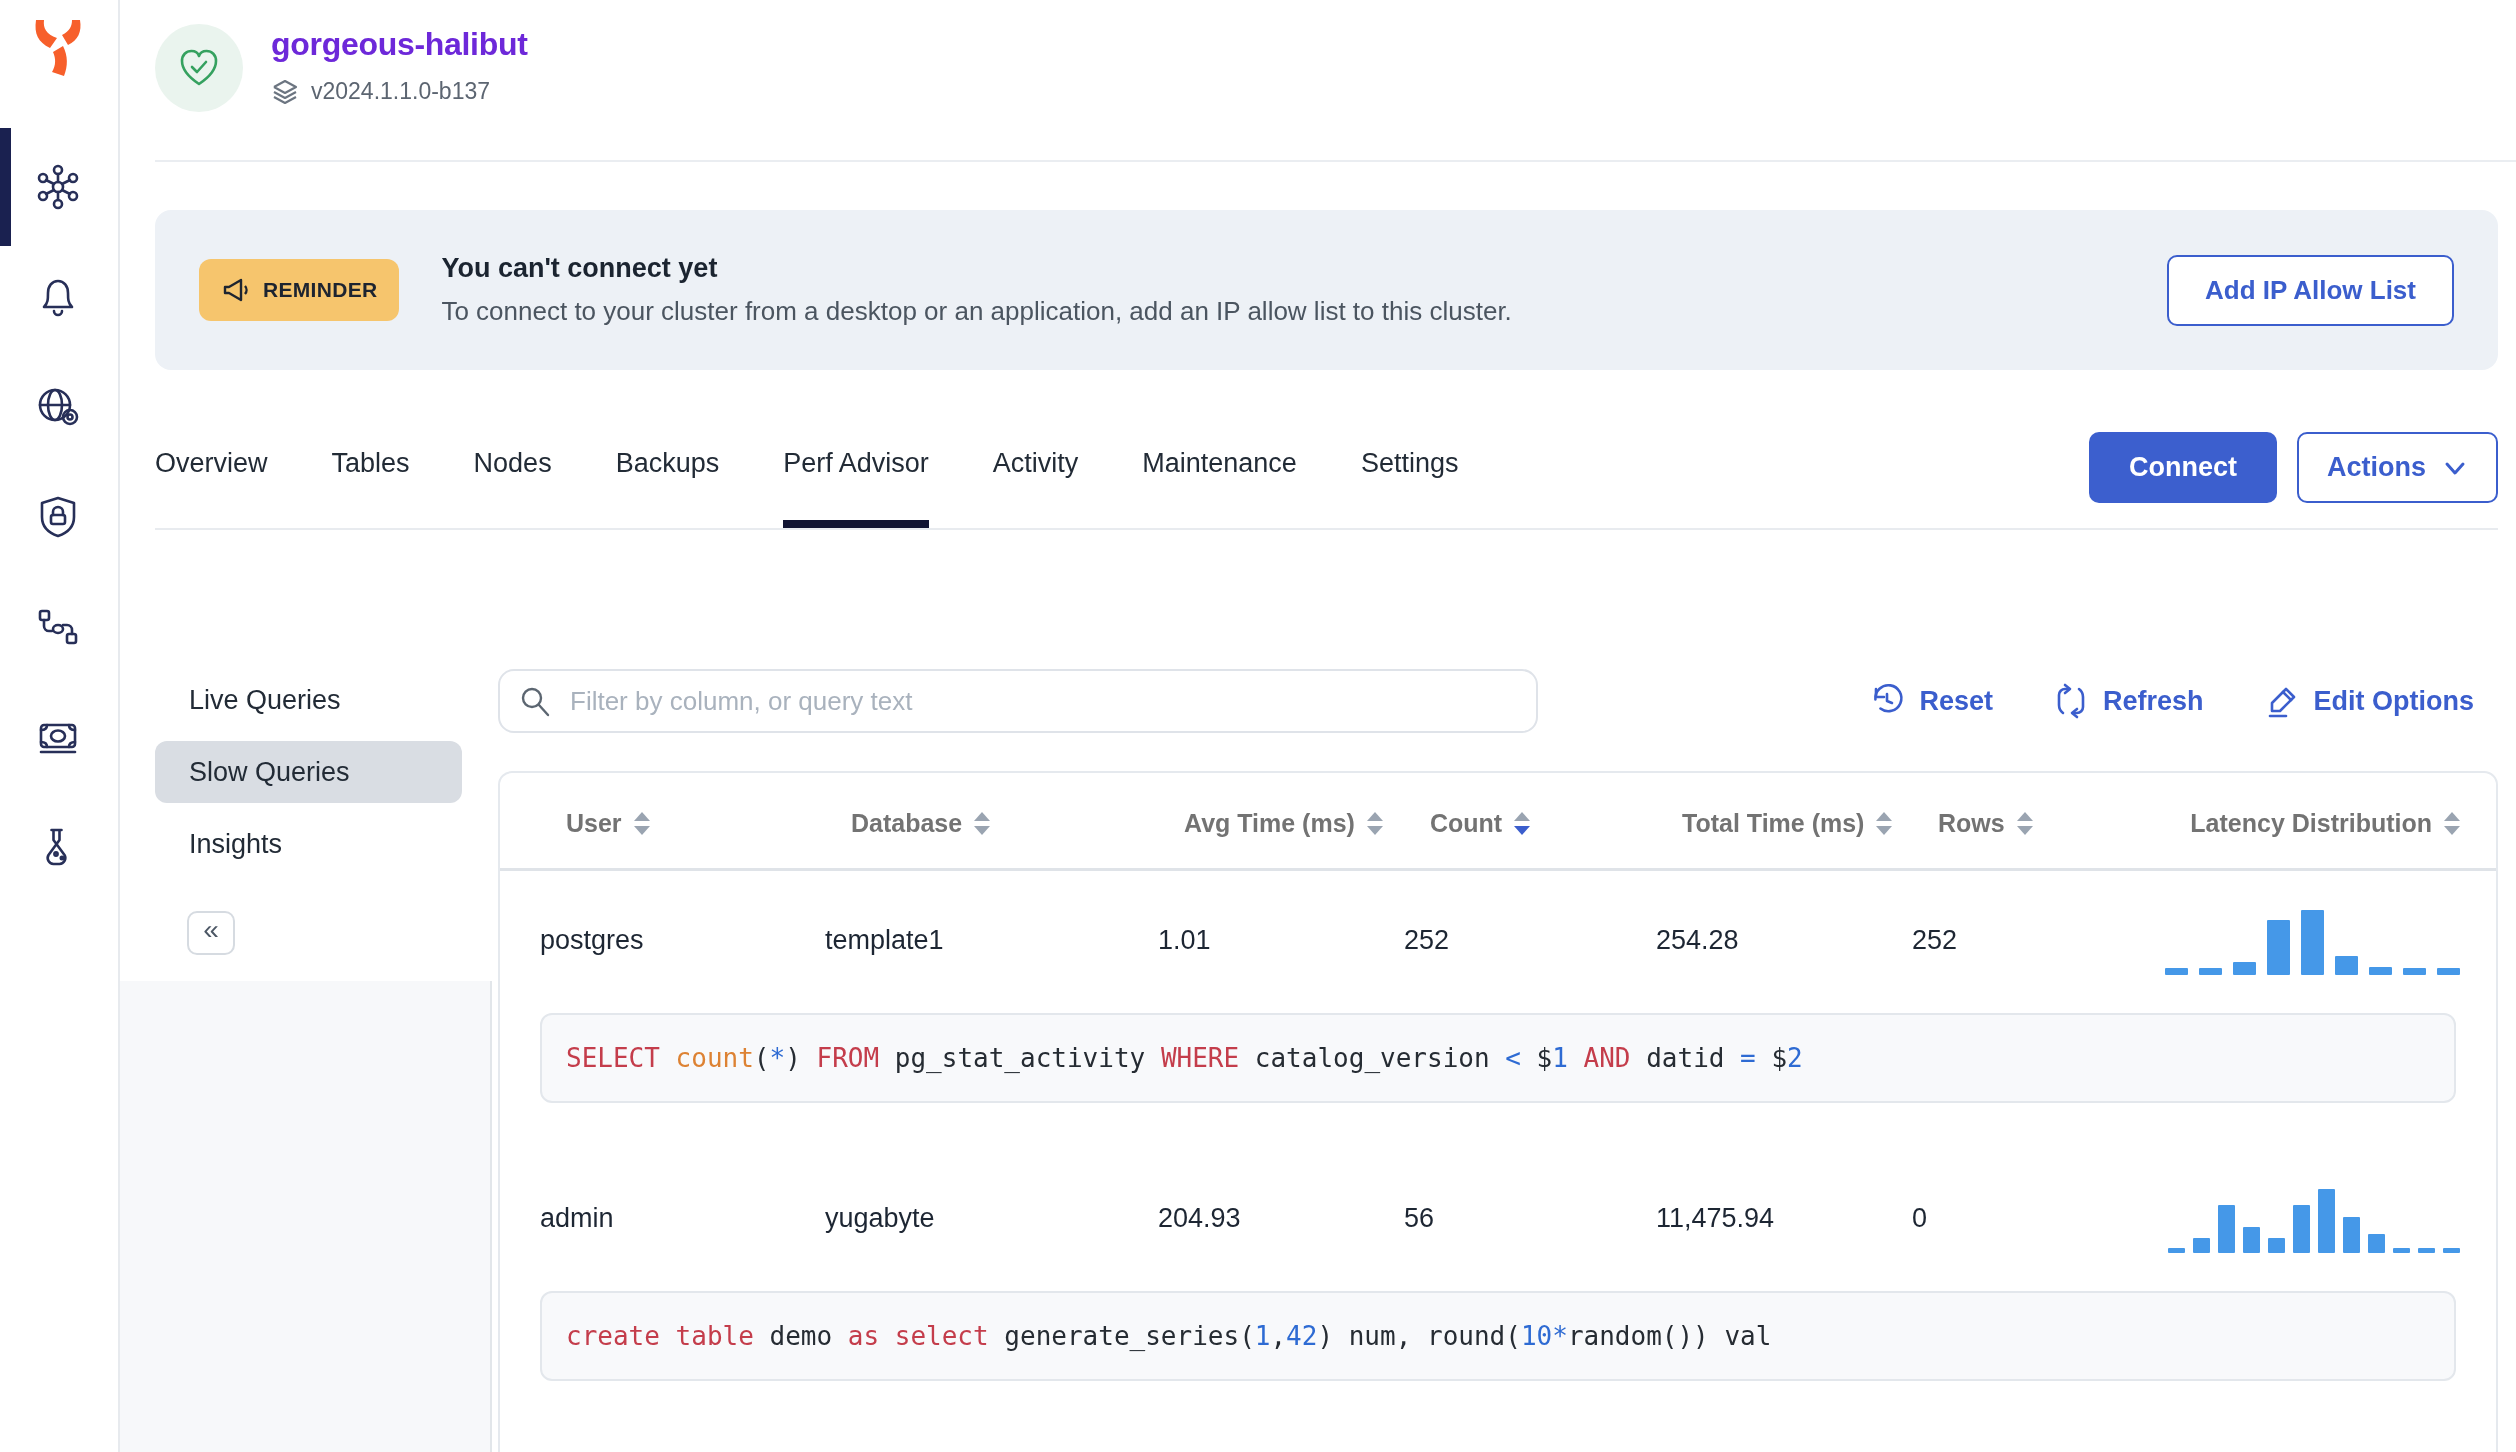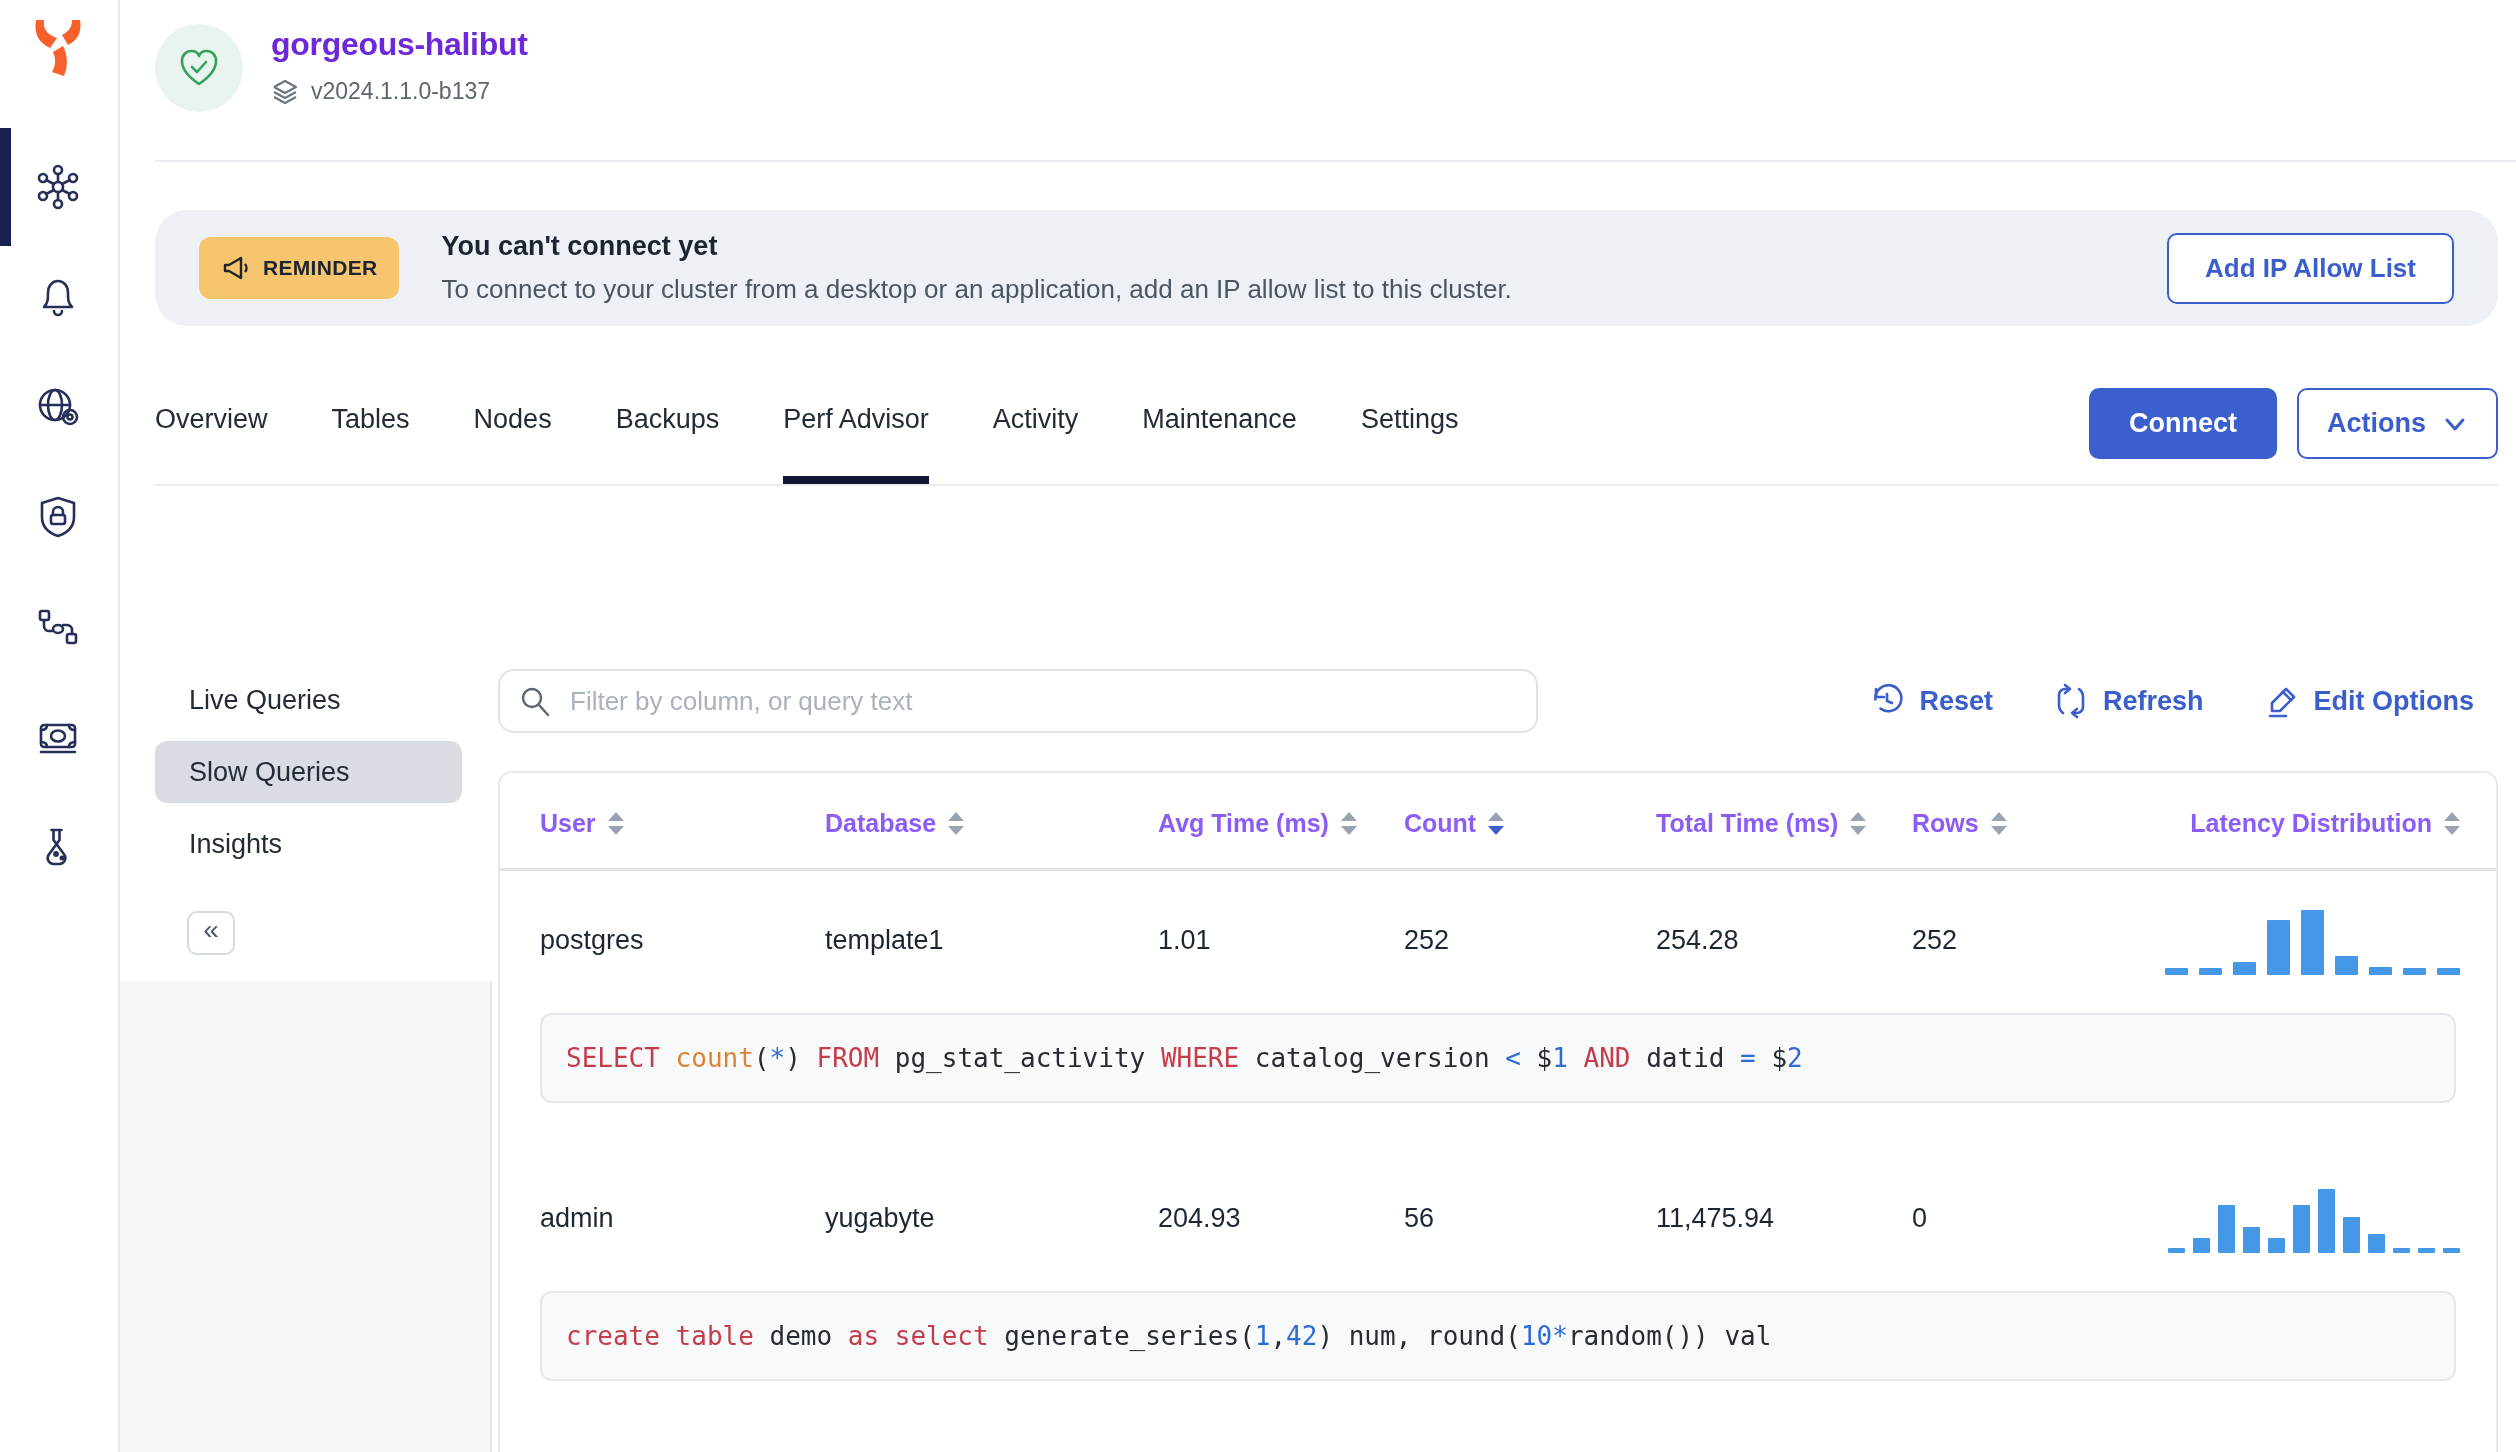--- a/index.html
+++ b/index.html
@@ -42,21 +42,21 @@
   .version-row svg { width:28px; height:28px; stroke:#6c7581; stroke-width:2.2; fill:none; stroke-linejoin:round; }
   .header-right { margin-left:auto; display:flex; align-items:center; gap:40px; margin-top:10px; }
   .feedback-btn { display:flex; align-items:center; gap:16px; color:#5a6675; font-size:27px; cursor:pointer; }
   .feedback-btn svg { width:40px; height:40px; stroke:#5a6675; stroke-width:2.6; fill:none; stroke-linejoin:round; stroke-linecap:round; }
   .avatar { width:58px; height:58px; border-radius:50%; background:#70767e; overflow:hidden;
     display:flex; align-items:center; justify-content:center; }
   .avatar svg { width:58px; height:58px; }
 
   
   .banner {
-    margin:48px 18px 0 35px; height:116px; border-radius:32px; background:#edf1f6;
+    margin:48px 18px 0 35px; height:160px; border-radius:16px; background:#edf1f6;
     display:flex; align-items:center; padding:11px 44px;
   }
   .reminder-badge {
     display:flex; align-items:center; gap:12px; background:#f6c56d; border-radius:12px;
     padding:16px 22px; font-size:21px; font-weight:700; color:#1d2430; letter-spacing:0.3px;
   }
   .reminder-badge svg { width:30px; height:30px; stroke:#1d2430; stroke-width:2.4; fill:none; stroke-linejoin:round; }
   .banner-text { margin-left:42px; }
   .banner-title { font-size:27px; font-weight:700; color:#1b2430; }
   .banner-desc { font-size:26px; color:#4b5560; margin-top:12px; }
@@ -104,21 +104,21 @@
     padding:0 20px 0 70px; font-size:26px; color:#1d2633; outline:none; font-family:inherit; background:#fff; }
   .search-input::placeholder { color:#a9b2bd; }
   .toolbar-actions { margin-left:auto; display:flex; align-items:center; gap:60px; padding-right:24px; }
   .tool-btn { display:flex; align-items:center; gap:14px; color:#3b5ecd; font-size:27px; font-weight:700; cursor:pointer; }
   .tool-btn svg { width:36px; height:36px; stroke:#3b5ecd; stroke-width:2.6; fill:none; stroke-linecap:round; stroke-linejoin:round; }
 
   
   .table-card { border:2px solid #e5e9ee; border-radius:14px; background:#fff; min-height:790px; overflow:hidden; }
   .tgrid { display:grid; grid-template-columns:285px 333px 246px 252px 256px 248px 1fr; align-items:center; }
   .thead { padding:36px 0 30px 40px; border-bottom:3px solid #dfe3e8; }
-  .th { display:flex; align-items:center; gap:12px; font-size:25px; font-weight:700; color:#8b5cf6; }
+  .th { display:flex; align-items:center; gap:12px; font-size:25px; font-weight:700; color:#737373;margin-left:26px; }
   .sorter { display:flex; flex-direction:column; gap:5px; cursor:pointer; }
   .caret-up { width:0; height:0; border-left:8px solid transparent; border-right:8px solid transparent;
     border-bottom:9px solid #9aa4b1; }
   .caret-down { width:0; height:0; border-left:8px solid transparent; border-right:8px solid transparent;
     border-top:9px solid #9aa4b1; }
   .sorter.active .caret-down { border-top-color:#3b5ecd; }
 
   .trow { padding:34px 0 34px 40px; font-size:27px; color:#1d2633; }
   .hist-cell { display:flex; justify-content:flex-end; padding-right:36px; }
   .hist { display:flex; align-items:flex-end; gap:var(--bg,11px); height:70px; }

